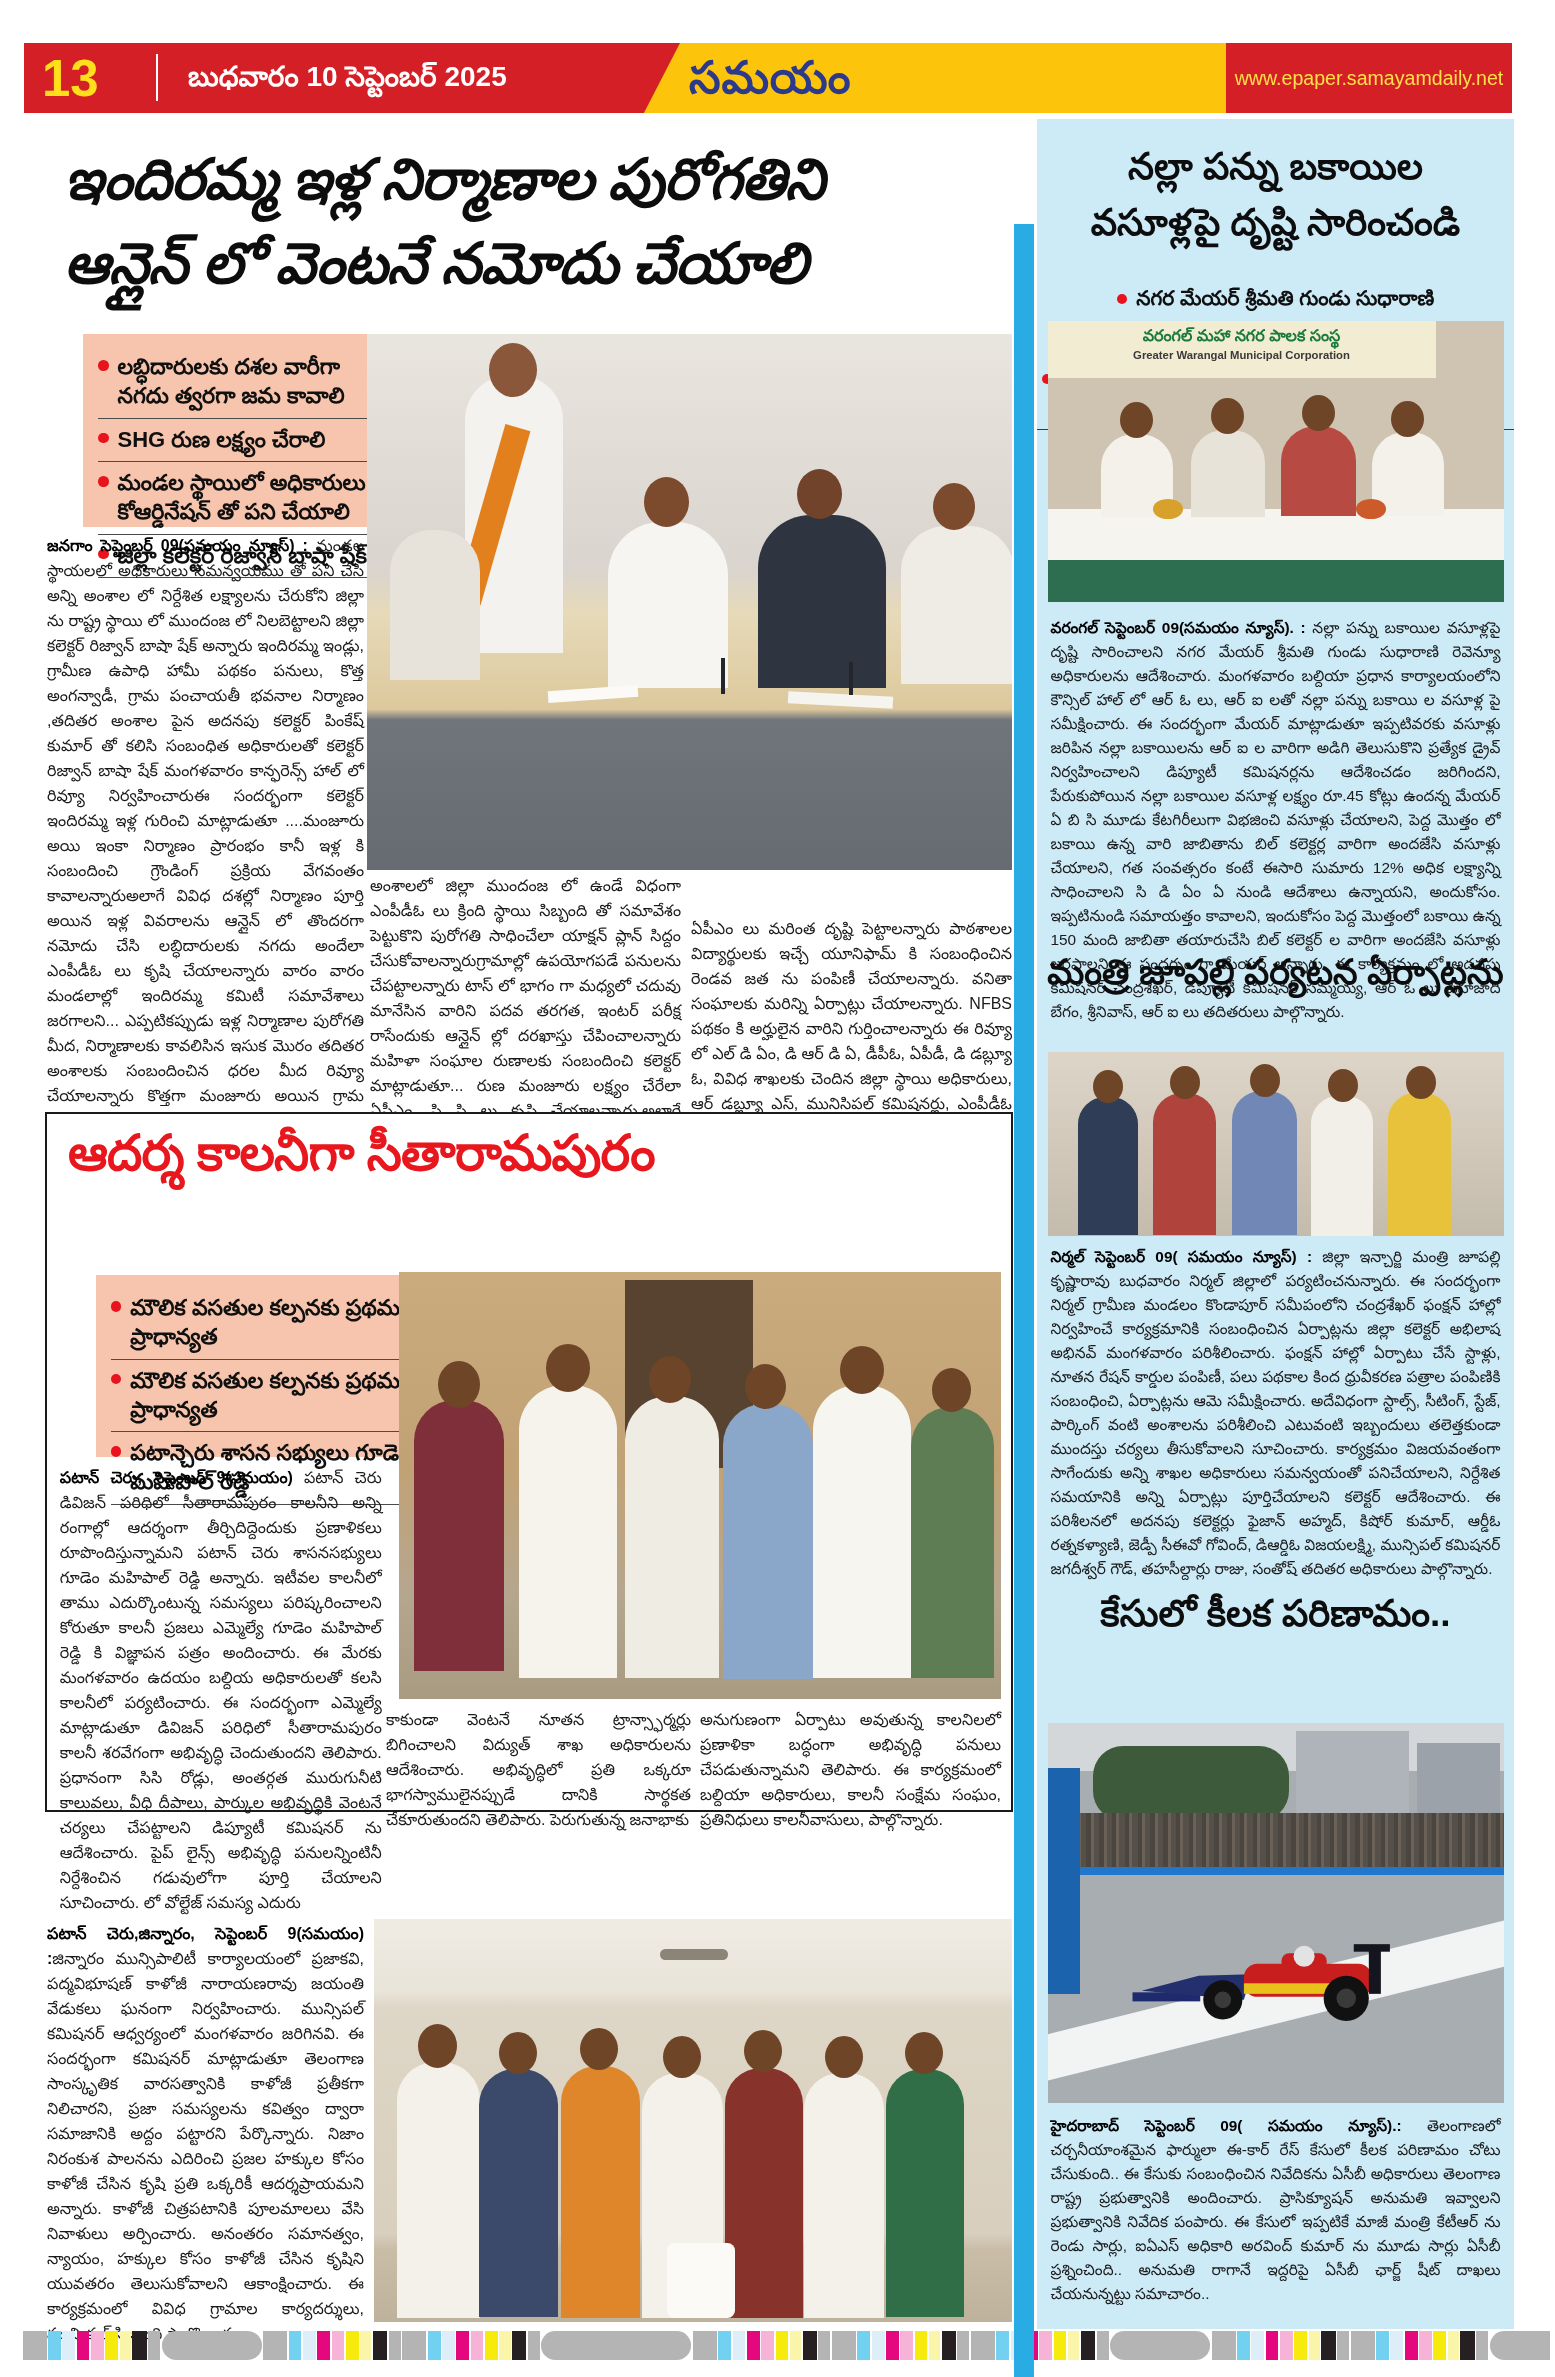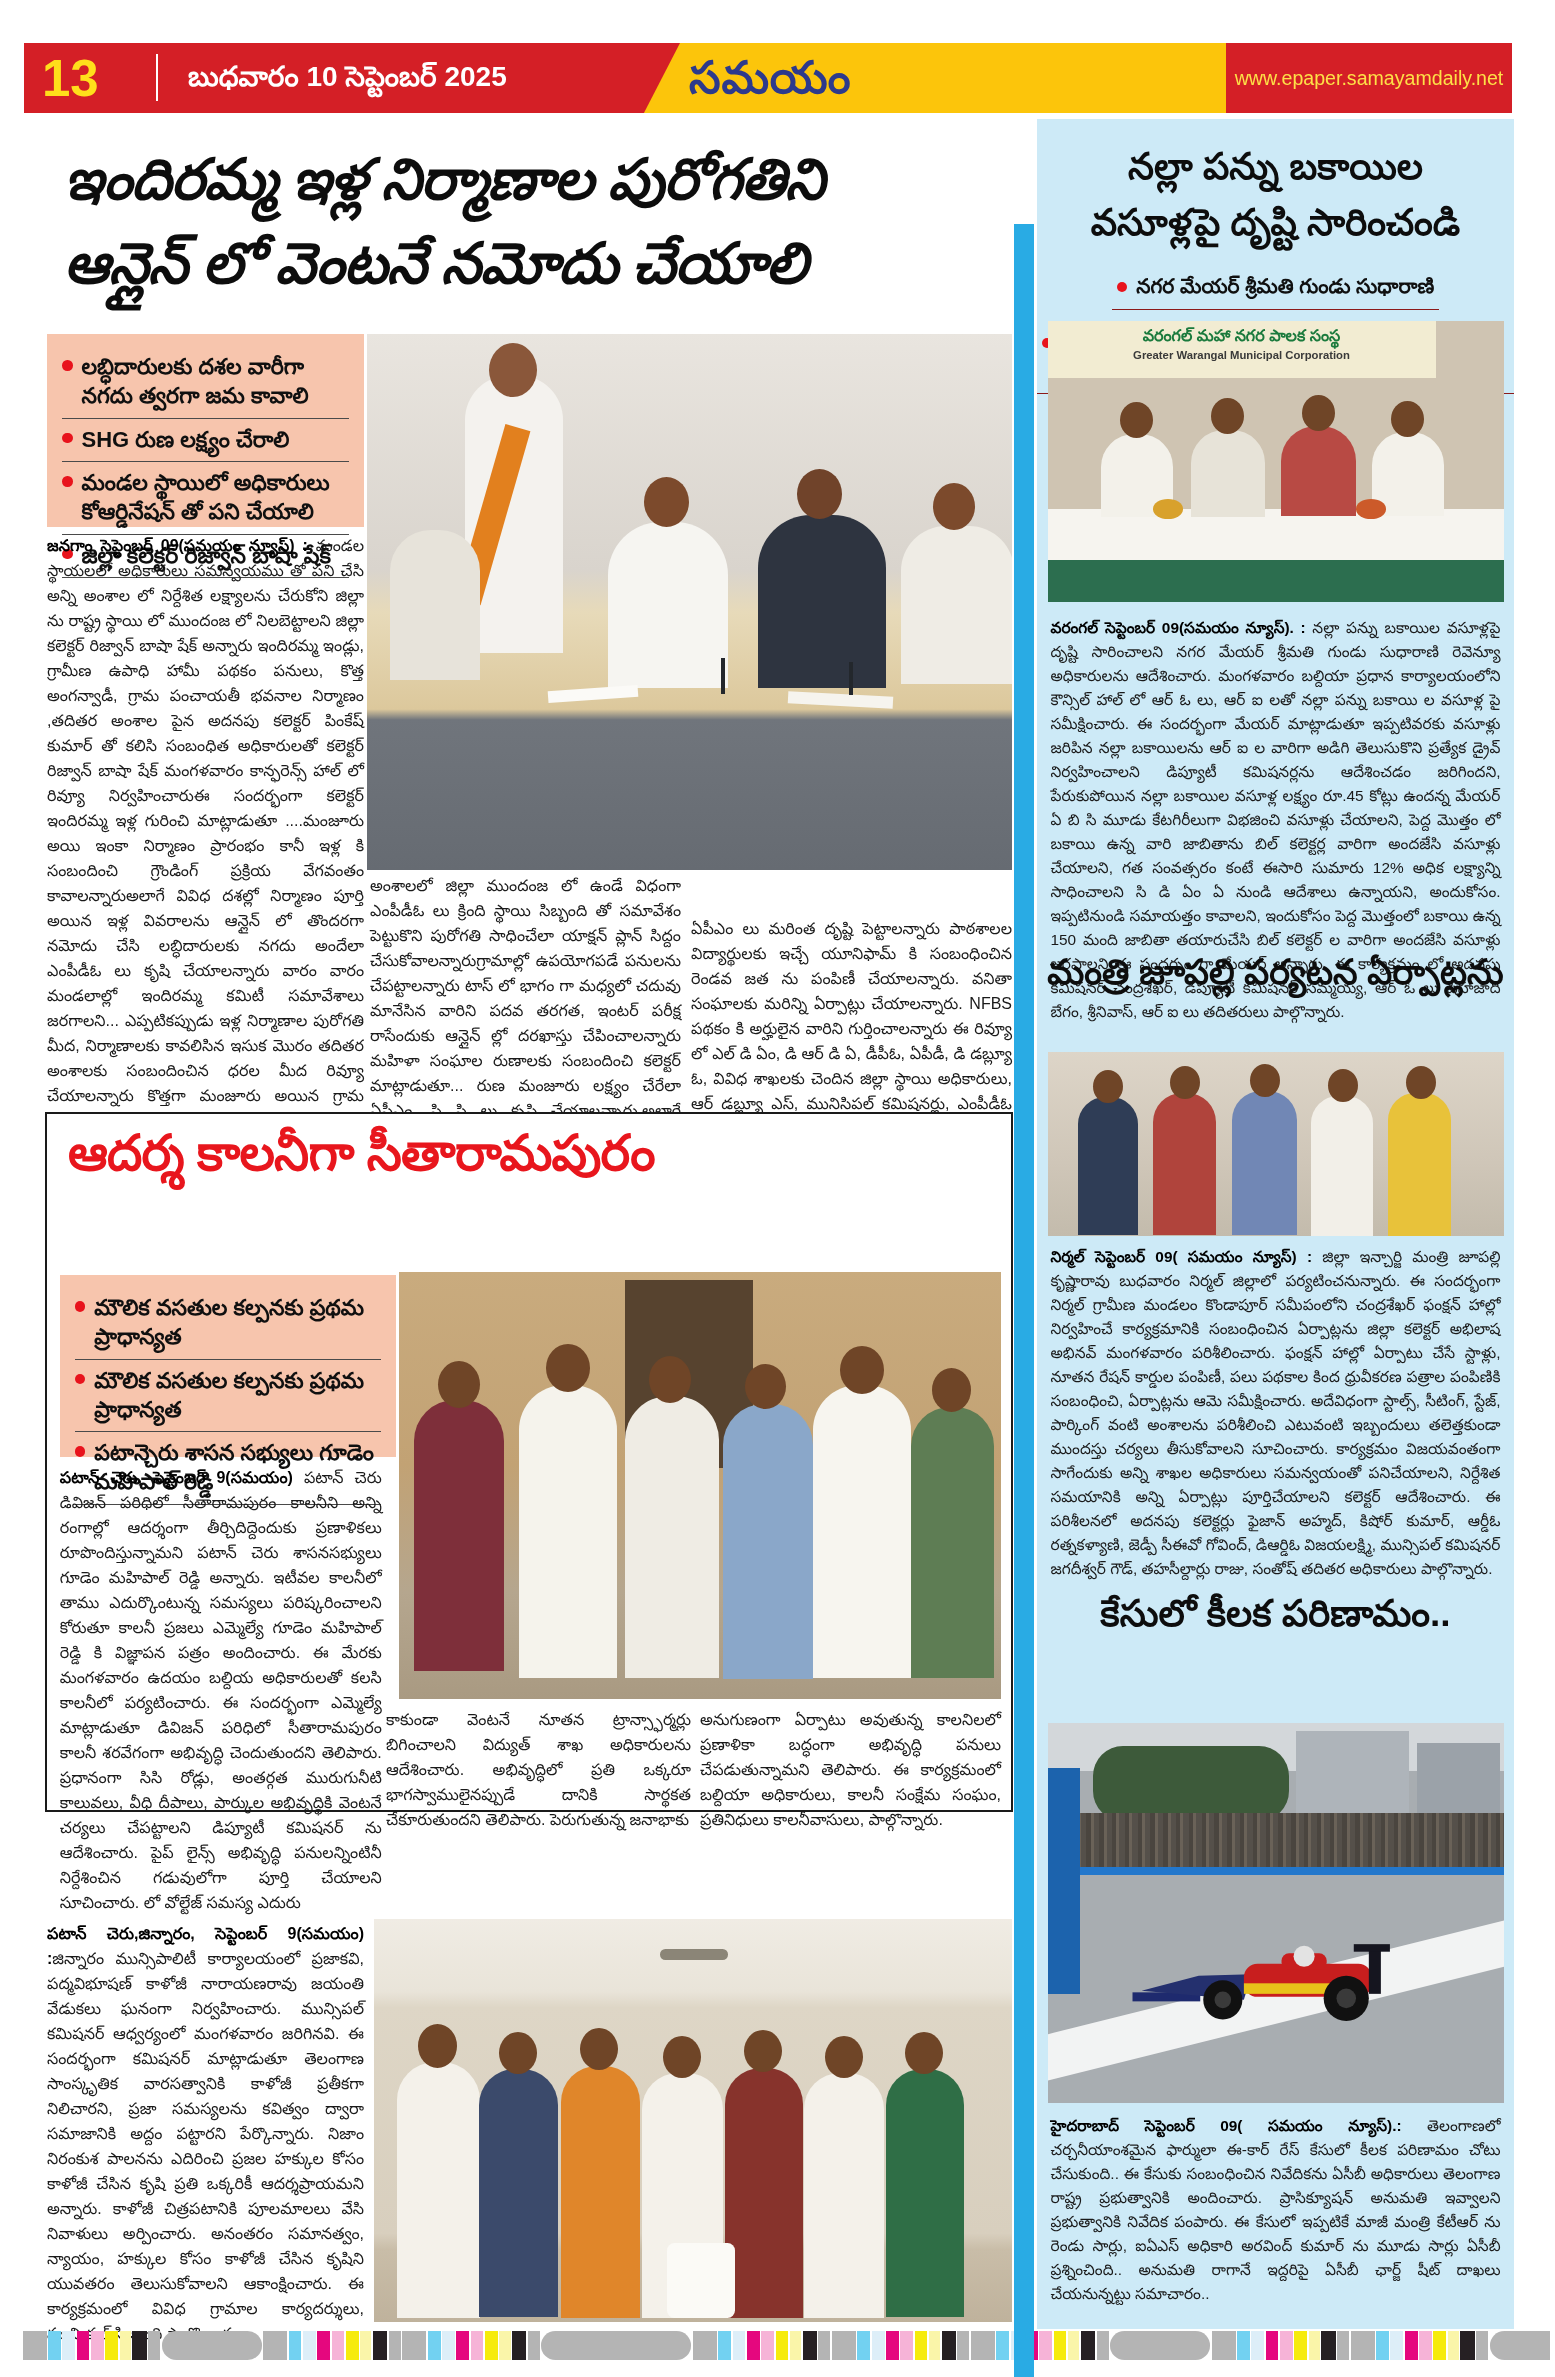--- a/index.html
+++ b/index.html
@@ -15,30 +15,30 @@
   #header-sep{left:132px;top:11.3px;width:2.3px;height:47px;background:#ffffff;}
   #edition-date{left:164px;top:18px;font-size:28px;font-weight:700;color:#ffffff;}
   #masthead{left:665px;top:9px;font-size:45px;font-weight:800;color:#2d3a8c;letter-spacing:0.8px;}
   #url-box{left:1202px;top:0;width:286px;height:70px;background:#d41f26;text-align:center;}
   #url-box span{font-size:19.6px;color:#fde047;line-height:70px;}
   
   .headline-xl{font-weight:800;color:#0d0d0d;letter-spacing:-0.8px;}
   .bodytext{font-size:16px;line-height:25px;text-align:justify;color:#1a1a1a;}
   .dl{font-weight:800;color:#000;}
   
-  .bullet-box{background:#f7c5ad;padding:12px 15px 7.5px 15px;box-sizing:border-box;}
+  .bullet-box{background:#f7c5ad;padding:12px 15px 7.5px 15px;box-sizing:border-box;margin-left:36px;}
   .bullet-box ul{list-style:none;margin:0;padding:0;}
   .bullet-box li{display:flex;align-items:flex-start;font-size:22px;font-weight:700;line-height:1.32;
                  color:#101010;border-bottom:1.5px solid #4a4a4a;padding:6px 0 7.5px 0;}
   .bullet-box li:last-child{border-bottom:1.5px solid #4a4a4a;}
   .dot{flex:0 0 10.5px;width:10.5px;height:10.5px;border-radius:50%;background:#e8131c;margin:8.3px 9px 0 0;}
   
   .sb-bullets{text-align:center;}
   .sb-bullets .sb-item{display:inline-flex;align-items:flex-start;font-size:20.3px;font-weight:700;
-                       color:#101010;border-bottom:1.5px solid #8c1a1a;padding:3px 4.5px 6px 4.5px;margin:9px auto;}
+                       color:#101010;border-bottom:1.5px solid #8c1a1a;padding:3px 4.5px 6px 4.5px;margin:21px auto;}
   .sb-bullets .sb-item .dot{margin-top:6.8px;}
   
   .photo{overflow:hidden;}
   .fig{position:absolute;}
   .head{position:absolute;border-radius:50%;}
   
   #sidebar{left:1037px;top:119px;width:477px;height:2210px;background:#cdeaf7;}
   .sb-head{width:100%;text-align:center;font-weight:800;color:#0d0d0d;}
   
   #color-bars{left:22.6px;top:2331px;width:1527px;height:29px;display:flex;gap:1.5px;overflow:hidden;align-items:stretch;}

